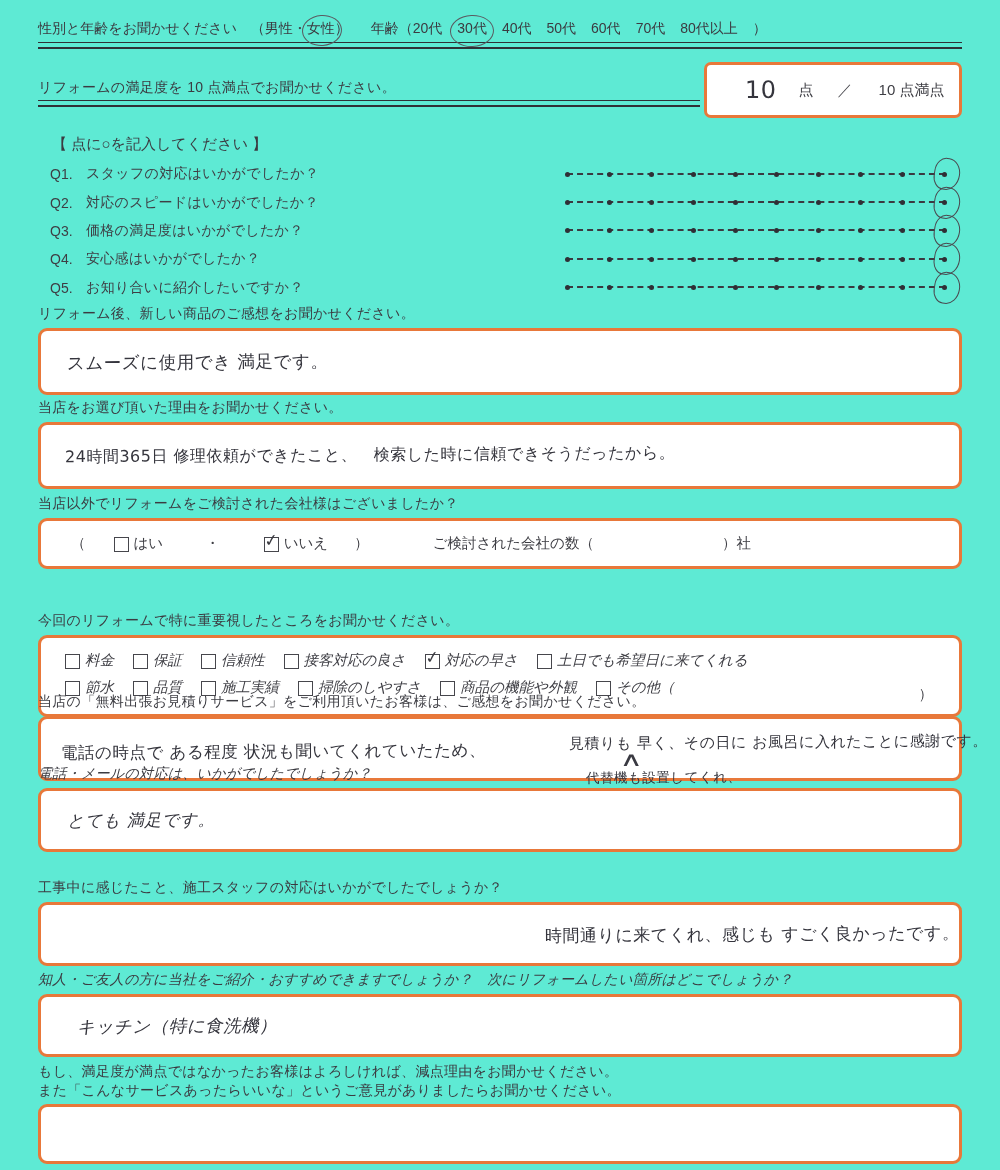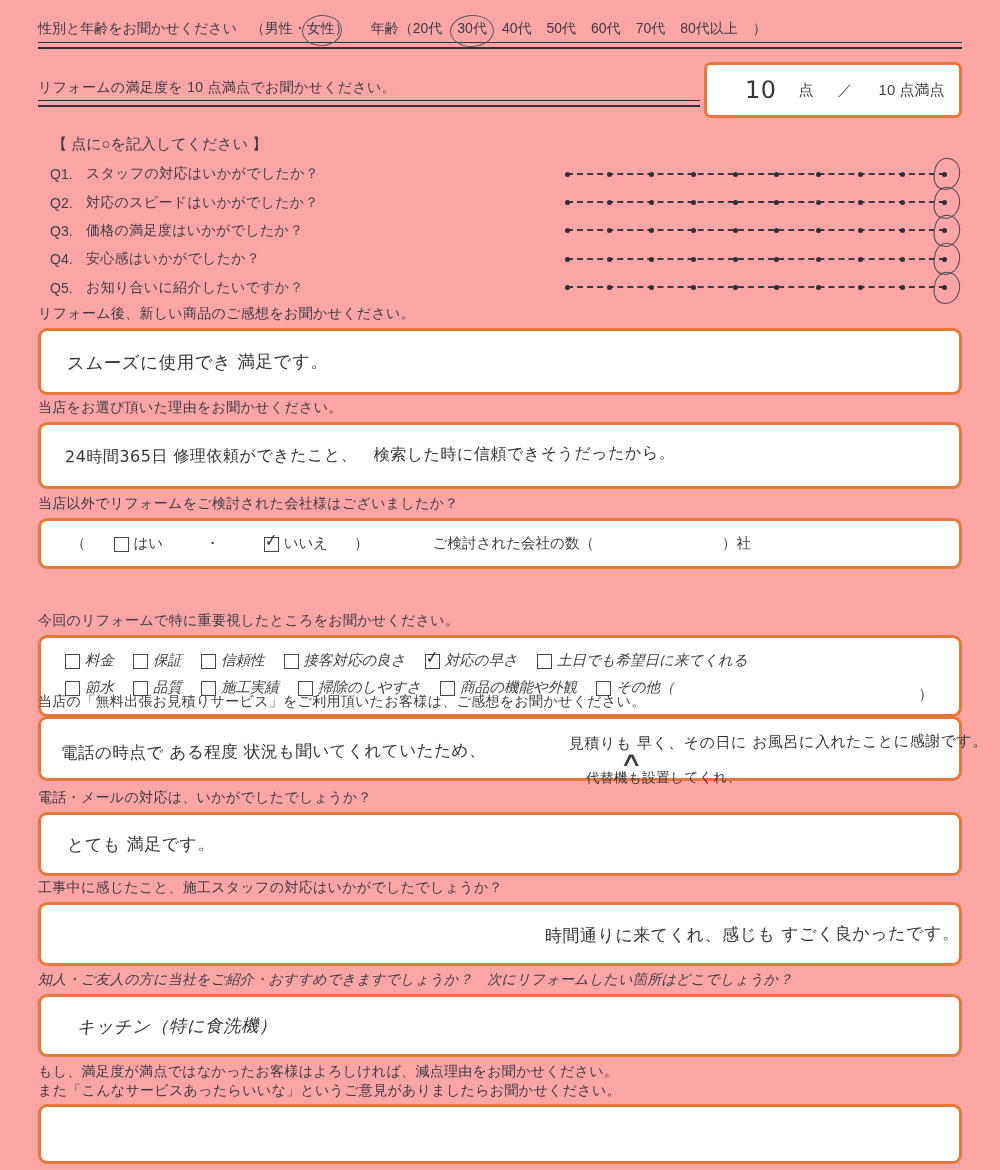--- a/index.html
+++ b/index.html
@@ -1,16 +1,16 @@
 <!DOCTYPE html>
 <html><head>
 <meta charset="utf-8">
 <style>
   html,body{margin:0;padding:0;background:#ffffff;}
-  .page{position:relative;width:1000px;height:1170px;background:#fca5a5;
+  .page{position:relative;width:1000px;height:1170px;background:#5eead4;
         font-family:"Liberation Sans","DejaVu Sans",sans-serif;color:#3e3e44;overflow:hidden;}
   .sec{position:absolute;left:38px;width:924px;}
   .q-label{font-size:14px;letter-spacing:.3px;color:#3b3b41;line-height:19px;}
   .rule{height:4px;border-top:1.5px solid #303036;border-bottom:2.2px solid #303036;}
   
   .profile-line{font-size:14px;white-space:nowrap;color:#3b3b41;}
   .seg{margin-right:10px;}
   .circled{position:relative;display:inline-block;}
   .circled.circled-on::after{content:"";position:absolute;left:-5px;right:-7px;top:-5px;bottom:-8px;
         border:1.6px solid #5a5a60;border-radius:50%;transform:rotate(-4deg);}
@@ -291,21 +291,21 @@
   <div class="sec" style="top:692px;">
     <div class="q-label">当店の「無料出張お見積りサービス」をご利用頂いたお客様は、ご感想をお聞かせください。</div>
     <div class="abox" style="height:59px;">
       <span class="hand ans-left">電話の時点で ある程度 状況も聞いてくれていたため、</span>
       <span class="hand ans-right">見積りも 早く、その日に お風呂に入れたことに感謝です。</span>
     </div>
     <span class="caret hand">∧</span>
     <span class="hand insertion">代替機も設置してくれ、</span>
   </div>
 
-  <div class="sec" style="top:788px;">
+  <div class="sec" style="top:764px;font-style:italic;">
     <div class="q-label">電話・メールの対応は、いかがでしたでしょうか？</div>
     <div class="abox flexbox" style="height:58px;padding-left:26px;">
       <span class="hand" style="font-size:17px;">とても 満足です。</span>
     </div>
   </div>
 
   <div class="sec" style="top:878px;">
     <div class="q-label">工事中に感じたこと、施工スタッフの対応はいかがでしたでしょうか？</div>
     <div class="abox flexbox" style="height:58px;padding-left:22px;justify-content:flex-end;">
       <span class="hand" style="font-size:17px;">時間通りに来てくれ、感じも すごく良かったです。</span>

